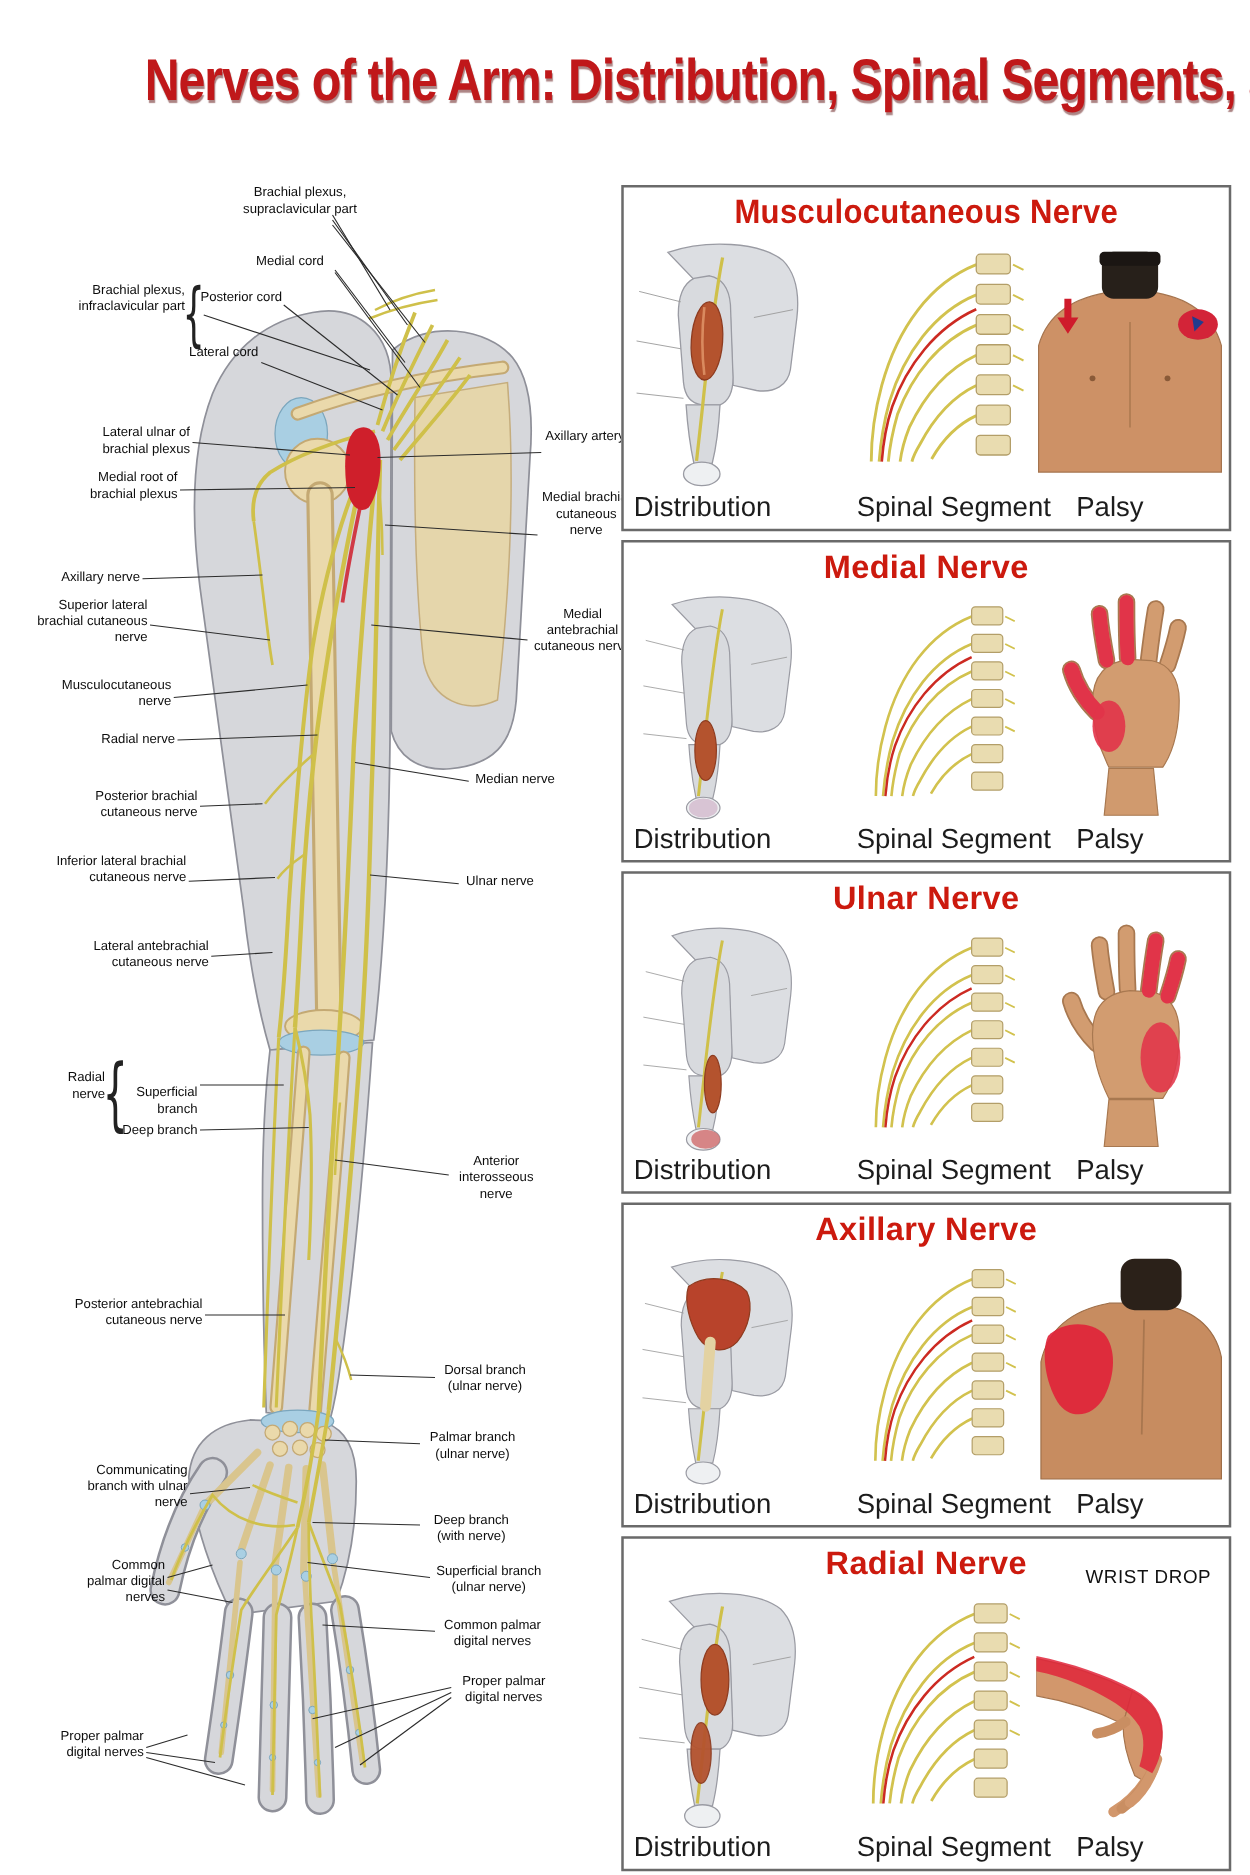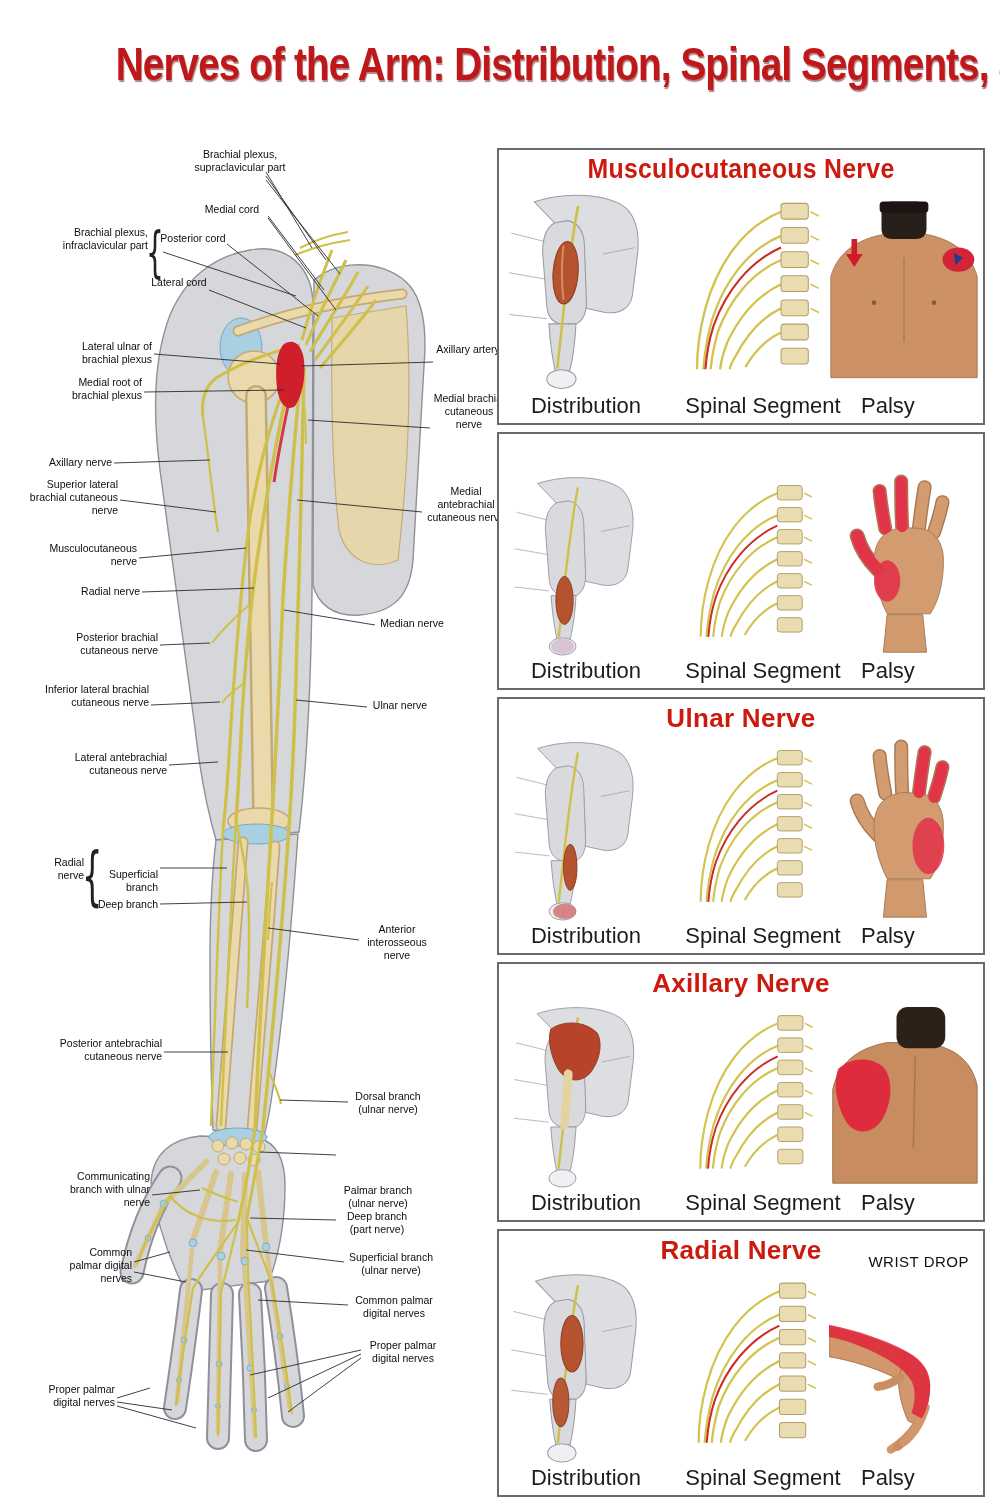--- a/index.html
+++ b/index.html
@@ -17,21 +17,21 @@
   .brace{position:absolute;color:#222;transform:scaleX(.5);transform-origin:left top;line-height:1;font-family:"DejaVu Sans",sans-serif}
   .panels{position:absolute;left:497px;top:148px;width:488px}
   .panel{position:relative;background:#fff;border:2px solid #6a6a6a;margin-bottom:7px}
   .p1{height:277px}.p2{height:258px}.p3{height:258px}.p4{height:260px}.p5{height:268px;margin-bottom:0}
   .panel h2{position:absolute;top:4px;left:0;width:100%;text-align:center;font-size:26px;font-weight:bold;color:#cc1a0e;letter-spacing:.3px}
   .p1 h2{font-size:27px;transform:scaleX(.92)}
   .figs{position:absolute;left:4px;right:4px;top:40px;bottom:32px;display:flex;gap:6px;align-items:stretch}
   .fig{height:100%}
   .fig-dist{width:146px}.fig-spine{width:168px}.fig-palsy{flex:1}
   .cols{position:absolute;left:0;right:0;bottom:4px;display:flex;padding:0 8px;color:#1c1c1c;font-size:22px}
-  .cols span:nth-child(1){width:158px;text-align:center}
+  .cols span:nth-child(1){width:158px;}
   .cols span:nth-child(2){width:196px;text-align:center}
   .cols span:nth-child(3){flex:1;text-align:left}
   .note{position:absolute;top:22px;right:14px;font-size:15px;font-weight:normal;color:#101010;letter-spacing:.5px}
 </style>
 </head>
 <body>
 
 <svg width="0" height="0" style="position:absolute" aria-hidden="true">
   <defs>
     <g id="sym-arm">
@@ -264,22 +264,22 @@
     <div class="brace" style="left:146px;top:84px;font-size:56px">{</div>
     <div class="brace" style="left:82px;top:704px;font-size:64px">{</div>
 
     <div class="lbl ll" style="left:435px;top:203px;width:66px">Axillary artery</div>
     <div class="lbl ll" style="left:432px;top:252px;width:74px">Medial brachial cutaneous nerve</div>
     <div class="lbl ll" style="left:424px;top:345px;width:84px">Medial antebrachial cutaneous nerve</div>
     <div class="lbl ll" style="left:376px;top:477px;width:72px">Median nerve</div>
     <div class="lbl ll" style="left:368px;top:559px;width:64px">Ulnar nerve</div>
     <div class="lbl ll" style="left:360px;top:783px;width:74px">Anterior interosseous nerve</div>
     <div class="lbl ll" style="left:349px;top:950px;width:78px">Dorsal branch (ulnar nerve)</div>
-    <div class="lbl ll" style="left:337px;top:1044px;width:82px">Palmar branch (ulnar nerve)</div>
-    <div class="lbl ll" style="left:337px;top:1070px;width:80px">Deep branch (part nerve)</div>
+    <div class="lbl ll" style="left:337px;top:1004px;width:82px">Palmar branch (ulnar nerve)</div>
+    <div class="lbl ll" style="left:337px;top:1070px;width:80px">Deep branch (with nerve)</div>
     <div class="lbl ll" style="left:345px;top:1111px;width:92px">Superficial branch (ulnar nerve)</div>
     <div class="lbl ll" style="left:349px;top:1154px;width:90px">Common palmar digital nerves</div>
     <div class="lbl ll" style="left:362px;top:1199px;width:82px">Proper palmar digital nerves</div>
   </div>
 
   <div class="panels">
 
     <section class="panel p1">
       <h2>Musculocutaneous Nerve</h2>
       <div class="figs">
@@ -305,20 +305,21 @@
         </svg>
       </div>
       <div class="cols">
         <span>Distribution</span>
         <span>Spinal Segment</span>
         <span>Palsy</span>
       </div>
     </section>
 
     <section class="panel p2">
+      <h2>Medial Nerve</h2>
       <div class="figs">
         <svg class="fig fig-dist" viewBox="0 0 140 190" preserveAspectRatio="xMidYMid meet">
           <use href="#sym-arm"></use>
           <ellipse cx="58" cy="132" rx="9" ry="25" fill="#b4532e" stroke="#8e3c20"></ellipse>
           <ellipse cx="56" cy="180" rx="12" ry="8" fill="#cfb0c8" opacity=".7"></ellipse>
         </svg>
         <svg class="fig fig-spine" viewBox="0 0 160 190" preserveAspectRatio="xMidYMid meet">
             <use href="#sym-spine"></use>
           </svg>
         <svg class="fig fig-palsy" viewBox="0 0 160 190" preserveAspectRatio="xMidYMid meet">

